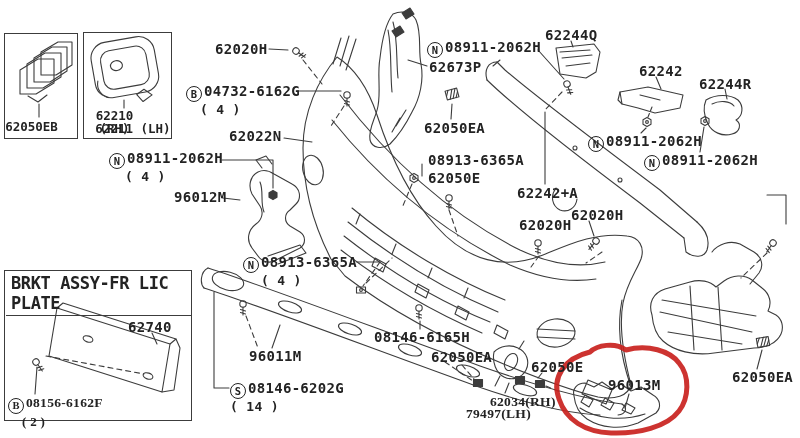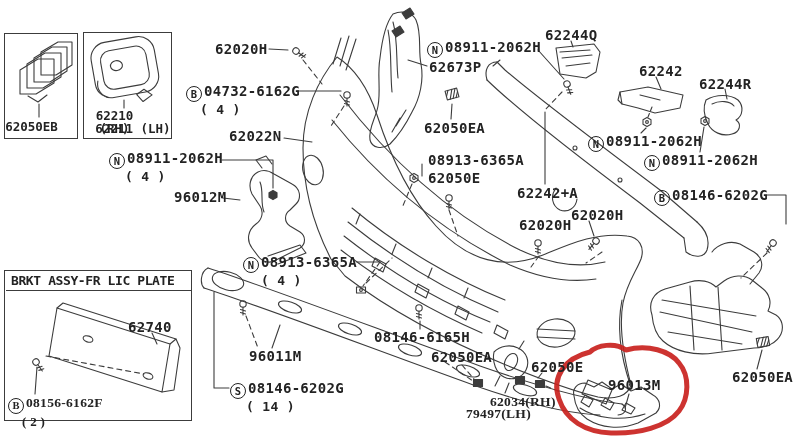--- a/index.html
+++ b/index.html
@@ -8,21 +8,21 @@
   svg.art{position:absolute;left:0;top:0;z-index:1;}
   .lbl{position:absolute;z-index:3;white-space:nowrap;font-size:14px;letter-spacing:.3px;line-height:14px;font-weight:bold;color:#232323;}
   .lbl .qty{display:block;font-size:13px;margin-top:1px;}
   .lbl.sm{font-size:13.5px;font-family:Liberation Serif, serif;}
   .circ{display:inline-block;width:14px;height:14px;border:1.4px solid #232323;border-radius:50%;
         font-size:10.5px;line-height:14px;text-align:center;letter-spacing:0;margin-right:2px;
         vertical-align:-2px;font-weight:bold;}
   .inset{position:absolute;border:1.6px solid #3c3c3c;z-index:2;background:transparent;}
   .inset-label{position:absolute;z-index:3;text-align:center;font-weight:bold;color:#232323;
                font-size:12.5px;letter-spacing:0;line-height:13px;}
-  .license-title{position:absolute;z-index:3;font-size:13px;font-weight:bold;letter-spacing:-0.4px;
+  .license-title{position:absolute;z-index:3;font-size:17px;font-weight:bold;letter-spacing:-0.4px;
                  padding:2px 3px 2px 5px;border-bottom:1.6px solid #3c3c3c;width:178px;color:#232323;}
 </style>
 </head>
 <body>
 
 <div class="stage">
 
 <svg class="art" width="800" height="438" viewBox="0 0 800 438" fill="none" stroke="#3c3c3c" stroke-width="1.1" stroke-linecap="round" stroke-linejoin="round">
 
   <g>
@@ -319,29 +319,28 @@
 <div class="lbl" style="left:109px;top:151px"><span class="circ">N</span><span>08911-2062H</span><span class="qty" style="margin-left:16px">( 4 )</span></div>
 <div class="lbl" style="left:174px;top:190px">96012M</div>
 <div class="lbl" style="left:427px;top:40px"><span class="circ">N</span><span>08911-2062H</span></div>
 <div class="lbl" style="left:429px;top:60px">62673P</div>
 <div class="lbl" style="left:545px;top:28px">62244Q</div>
 <div class="lbl" style="left:424px;top:121px">62050EA</div>
 <div class="lbl" style="left:639px;top:64px">62242</div>
 <div class="lbl" style="left:699px;top:77px">62244R</div>
 <div class="lbl" style="left:588px;top:134px"><span class="circ">N</span><span>08911-2062H</span></div>
 <div class="lbl" style="left:644px;top:153px"><span class="circ">N</span><span>08911-2062H</span></div>
-<div class="lbl" style="left:654px;top:188px"><span class="circ">B</span><span>08146-6202G</span></div>
 <div class="lbl" style="left:428px;top:153px">08913-6365A</div>
 <div class="lbl" style="left:428px;top:171px">62050E</div>
 <div class="lbl" style="left:517px;top:186px">62242+A</div>
 <div class="lbl" style="left:519px;top:218px">62020H</div>
 <div class="lbl" style="left:571px;top:208px">62020H</div>
 <div class="lbl" style="left:243px;top:255px"><span class="circ">N</span><span>08913-6365A</span><span class="qty" style="margin-left:18px">( 4 )</span></div>
 <div class="lbl" style="left:249px;top:349px">96011M</div>
-<div class="lbl" style="left:230px;top:381px"><span class="circ">S</span><span>08146-6202G</span><span class="qty" style="margin-left:16px">( 14 )</span></div>
+<div class="lbl" style="left:230px;top:381px"><span class="circ">S</span><span>08146-6202G</span><span class="qty" style="">( 14 )</span></div>
 <div class="lbl" style="left:374px;top:330px">08146-6165H</div>
 <div class="lbl" style="left:431px;top:350px">62050EA</div>
 <div class="lbl" style="left:531px;top:360px">62050E</div>
 <div class="lbl sm" style="left:490px;top:395px">62034(RH)</div>
 <div class="lbl sm" style="left:466px;top:407px">79497(LH)</div>
 <div class="lbl" style="left:608px;top:378px">96013M</div>
 <div class="lbl" style="left:732px;top:370px">62050EA</div>
 
 </div>
 

